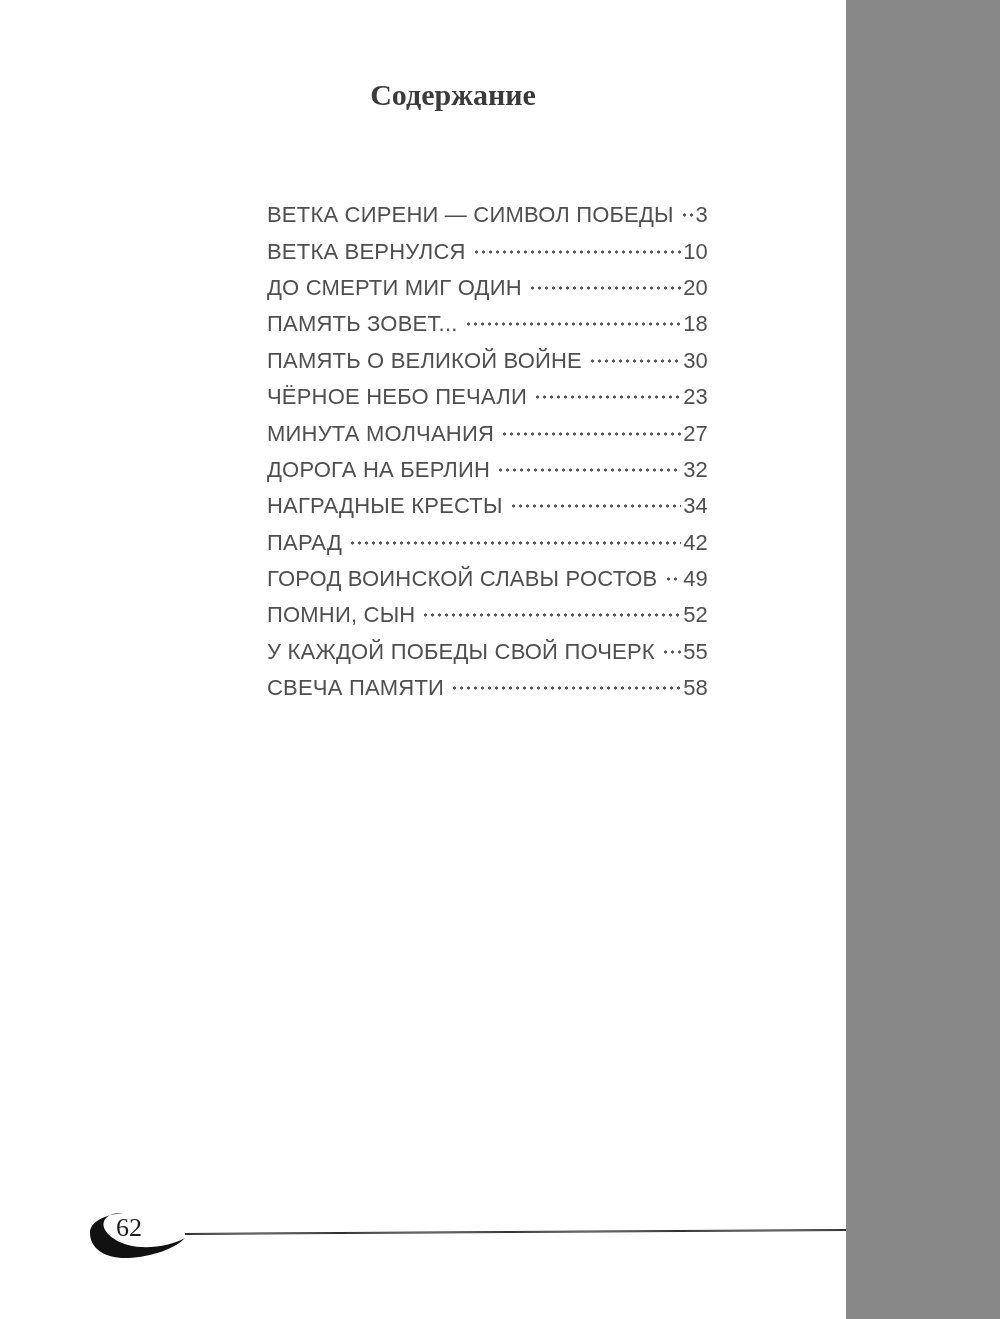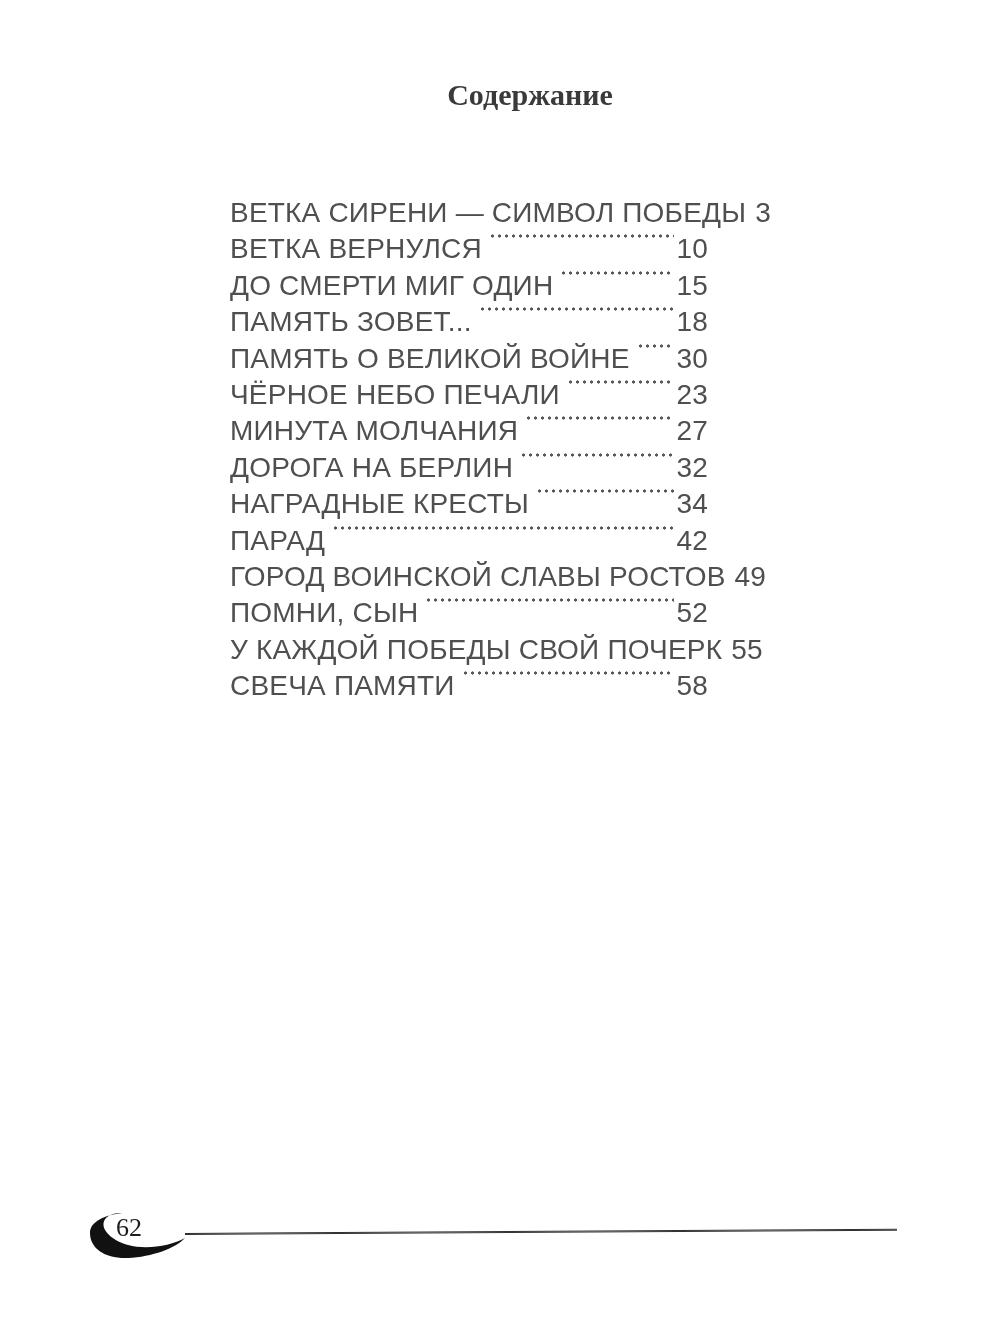--- a/index.html
+++ b/index.html
@@ -1,19 +1,19 @@
 <!DOCTYPE html>
 <html><head>
 <meta charset="utf-8">
 <style>
   * { margin: 0; padding: 0; box-sizing: border-box; }
   html, body { background: #888; }
   .page {
     position: relative;
-    width: 1000px;
+    width: 846px;
     height: 1319px;
     background: #ffffff;
     overflow: hidden;
     font-family: "Liberation Sans", sans-serif;
   }
   .page-title {
     position: absolute;
     top: 78px;
     left: 0;
     width: 100%;
@@ -25,26 +25,27 @@
     color: #3a3a3a;
   }
   .toc {
     position: absolute;
     top: 197px;
     left: 230px;
     width: 478px;
   }
   .toc-row {
     display: flex;
-    align-items: flex-start;
+    align-items: center;
     height: 36.4px;
-    font-size: 28px;
+    font-size: 22px;
     color: #4f4f4f;
     letter-spacing: 0.2px;
     white-space: nowrap;
+    margin-left: 37px;
   }
   .toc-row .t { flex: 0 0 auto; }
   .toc-row .dots {
     flex: 1 1 auto;
     height: 6px;
     margin: 0 2px 0 7px;
     background-image: radial-gradient(circle, #585858 1.35px, rgba(88,88,88,0) 1.85px);
     background-size: 7px 6px;
     background-position: left bottom;
     background-repeat: repeat-x;
@@ -93,21 +94,21 @@
 
       <div class="toc-row">
         <span class="t">ВЕТКА ВЕРНУЛСЯ</span>
         <span class="dots"></span>
         <span class="n">10</span>
       </div>
 
       <div class="toc-row">
         <span class="t">ДО СМЕРТИ МИГ ОДИН</span>
         <span class="dots"></span>
-        <span class="n">15</span>
+        <span class="n">20</span>
       </div>
 
       <div class="toc-row">
         <span class="t">ПАМЯТЬ ЗОВЕТ...</span>
         <span class="dots"></span>
         <span class="n">18</span>
       </div>
 
       <div class="toc-row">
         <span class="t">ПАМЯТЬ О ВЕЛИКОЙ ВОЙНЕ</span>

